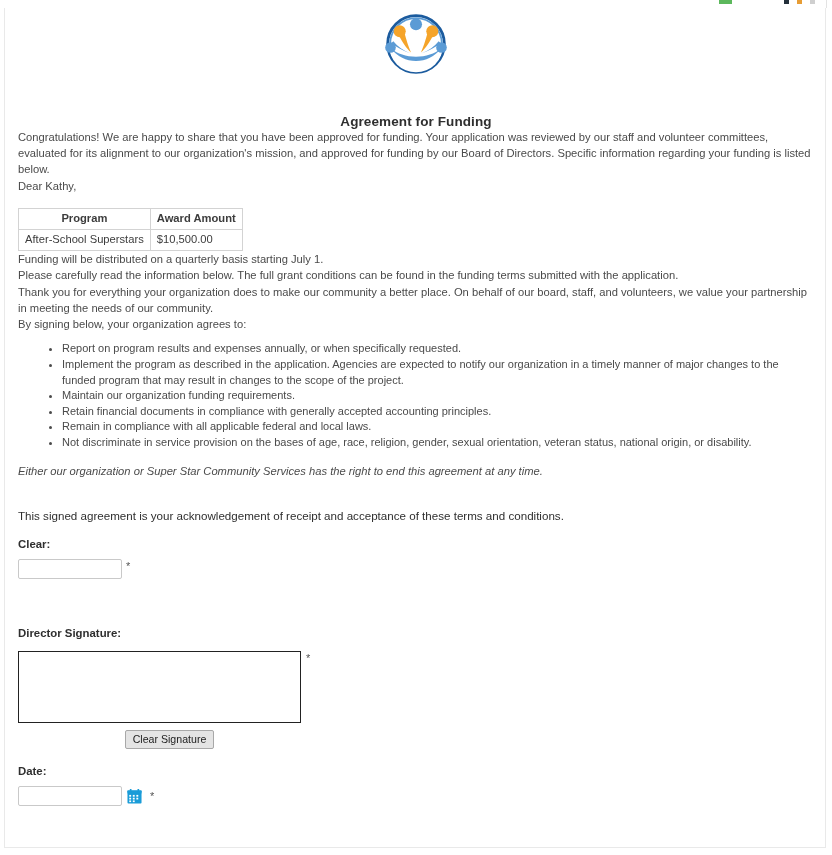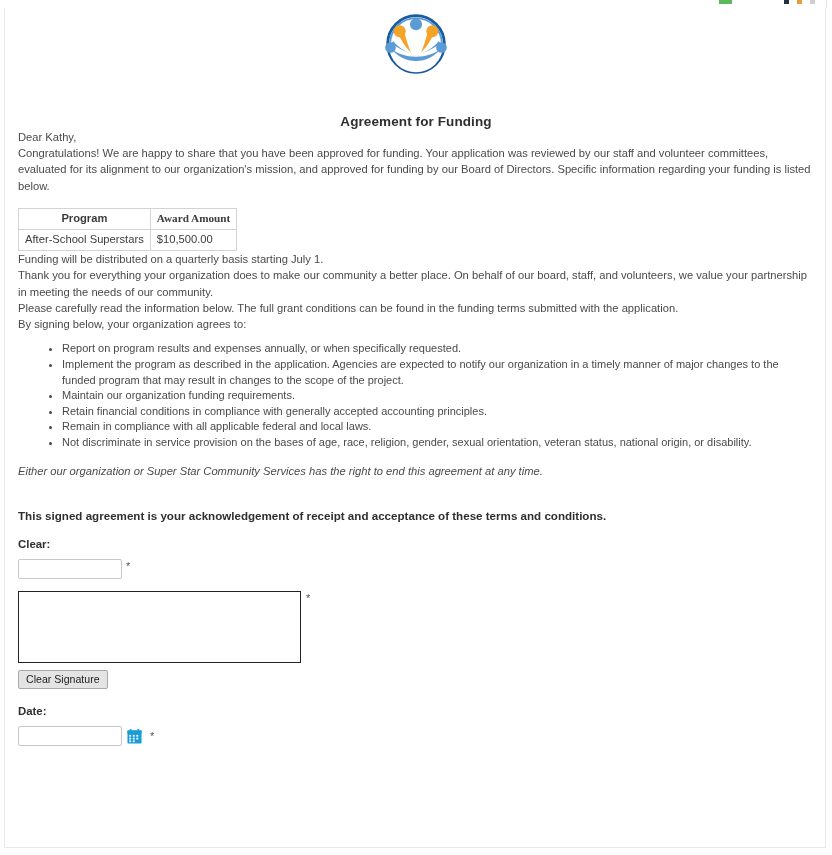--- a/index.html
+++ b/index.html
@@ -113,21 +113,21 @@
     text-align: left;
     font-weight: normal;
     line-height: 1.35;
     margin-top: 20px;
   }
   table.award th {
     font-weight: bold;
     text-align: center;
   }
   table.award th.col-program { min-width: 96px; }
-  table.award th.col-award   { min-width: 64px; font-family: Liberation Serif, serif; }
+  table.award th.col-award   { min-width: 64px; }
 
   
   ul.terms {
     margin: 9px 0 0 0;
     padding-left: 44px;
     font-size: 11px;
     line-height: 1.42;
     color: #4a4a4a;
   }
   ul.terms li {
@@ -137,21 +137,21 @@
 
   p.closing-italic {
     font-size: 11.2px;
     font-style: italic;
     color: #4a4a4a;
     margin: 14px 0 0 0;
   }
 
   p.ack {
     font-size: 11.6px;
-    font-weight: bold;
+    font-weight: normal;
     color: #2f2f2f;
     margin: 32px 0 0 0;
   }
 
   
   .field-label {
     font-size: 11.4px;
     font-weight: bold;
     color: #2f2f2f;
     margin: 16px 0 0 0;
@@ -194,21 +194,21 @@
     height: 72px;
     box-sizing: border-box;
     border: 1px solid #222222;
     background: #ffffff;
   }
   .sig-star { margin-left: 5px; }
 
   .clear-row {
     width: 303px;
     display: flex;
-    justify-content: flex-start;
+    justify-content: center;
     margin-top: 7px;
   }
   button.clear-sig {
     font-family: "Liberation Sans", sans-serif;
     font-size: 10.6px;
     color: #222;
     background: #e4e4e4;
     border: 1px solid #a8a8a8;
     border-radius: 2px;
     padding: 2px 7px 3px 7px;
@@ -268,66 +268,67 @@
       <circle cx="73" cy="30" r="8.5" fill="#f5a42a"></circle>
       <circle cx="14" cy="53" r="7.5" fill="#5b9bd5"></circle>
       <circle cx="86" cy="53" r="7.5" fill="#5b9bd5"></circle>
     </svg>
   </div>
 
   <h1 class="doc-title">Agreement for Funding</h1>
 
   <div class="body-col">
 
+    <p class="para p-congrats">Congratulations! We are happy to share that you have been approved for funding. Your application was reviewed by our staff and volunteer committees, evaluated for its alignment to our organization's mission, and approved for funding by our Board of Directors.  Specific information regarding your funding is listed below.</p>
+
     <p class="para p-dear">Dear Kathy,</p>
-
-    <p class="para p-congrats">Congratulations! We are happy to share that you have been approved for funding. Your application was reviewed by our staff and volunteer committees, evaluated for its alignment to our organization's mission, and approved for funding by our Board of Directors.  Specific information regarding your funding is listed below.</p>
 
     <table class="award">
       <thead>
         <tr>
           <th class="col-program">Program</th>
           <th class="col-award">Award Amount</th>
         </tr>
       </thead>
       <tbody>
         <tr>
           <td>After-School Superstars</td>
           <td>$10,500.00</td>
         </tr>
       </tbody>
     </table>
 
     <p class="para p-quarterly">Funding will be distributed on a quarterly basis starting July 1.</p>
 
+    <p class="para p-readinfo">Please carefully read the information below. The full grant conditions can be found in the funding terms submitted with the application.</p>
+
     <p class="para p-thankyou">Thank you for everything your organization does to make our community a better place. On behalf of our board, staff, and volunteers, we value your partnership in meeting the needs of our community.</p>
-
-    <p class="para p-readinfo">Please carefully read the information below. The full grant conditions can be found in the funding terms submitted with the application.</p>
 
     <p class="para p-bysigning">By signing below, your organization agrees to:</p>
 
     <ul class="terms">
       <li>Report on program results and expenses annually, or when specifically requested.</li>
       <li>Implement the program as described in the application. Agencies are expected to notify our organization in a timely manner of major changes to the funded program that may result in changes to the scope of the project.</li>
       <li>Maintain our organization funding requirements.</li>
-      <li>Retain financial conditions in compliance with generally accepted accounting principles.</li>
+      <li>Retain financial documents in compliance with generally accepted accounting principles.</li>
       <li>Remain in compliance with all applicable federal and local laws.</li>
       <li>Not discriminate in service provision on the bases of age, race, religion, gender, sexual orientation, veteran status, national origin, or disability.</li>
     </ul>
 
     <p class="closing-italic">Either our organization or Super Star Community Services has the right to end this agreement at any time.</p>
 
     <p class="ack">This signed agreement is your acknowledgement of receipt and acceptance of these terms and conditions.</p>
 
     <p class="field-label">Clear:</p>
     <div class="field-row">
       <input class="text-input" type="text" placeholder="" style="">
       <span class="req-star">*</span>
     </div>
 
+    <p class="field-label label-director">Director Signature:</p>
     <div class="sig-row">
       <div class="sig-pad"></div>
       <span class="req-star sig-star">*</span>
     </div>
     <div class="clear-row">
       <button class="clear-sig" type="button">Clear Signature</button>
     </div>
 
     <p class="field-label label-date">Date:</p>
     <div class="date-row">

